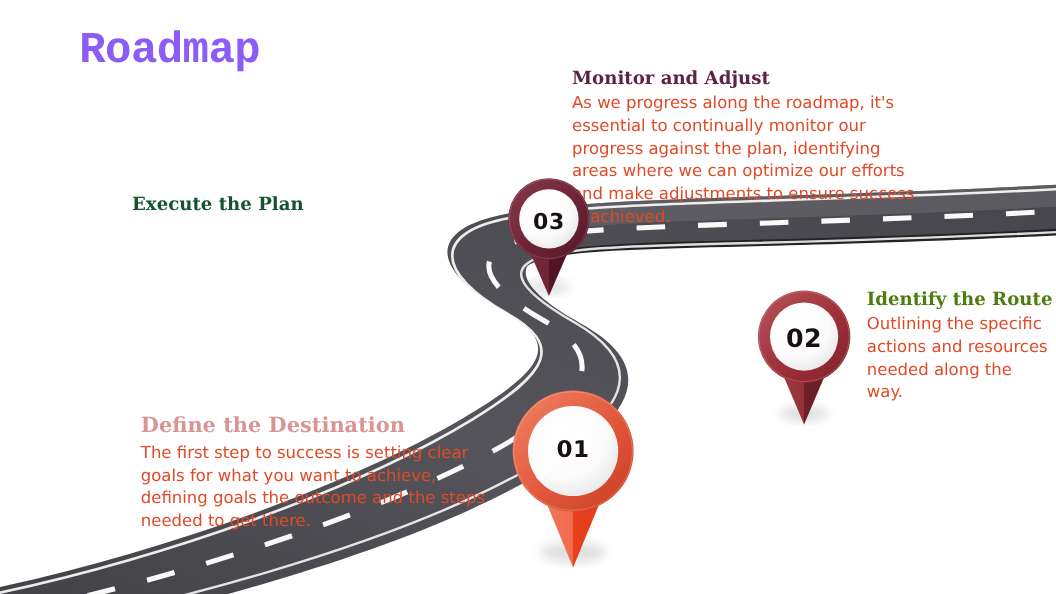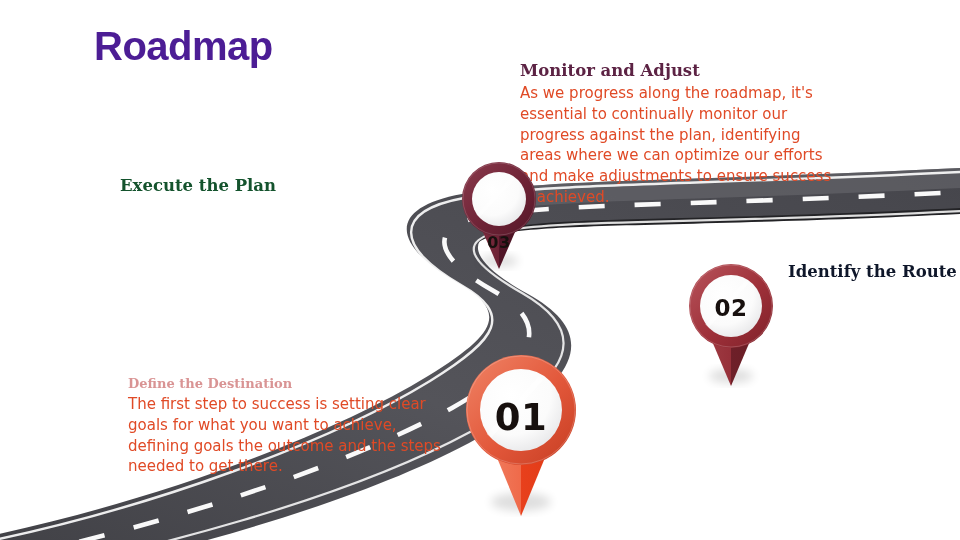--- a/index.html
+++ b/index.html
@@ -9,24 +9,23 @@
     font-family:"Liberation Sans", sans-serif;
     overflow:hidden;
     position:relative;
   }
   #stage{position:absolute;left:0;top:0;width:960px;height:540px;overflow:hidden;}
 
   
   #page-title{
     position:absolute;left:72px;top:24px;
     font-size:40px;font-weight:bold;
-    color:#4c1d95;
+    color:#8b5cf6;
     letter-spacing:-0.5px;
-    font-family:Liberation Sans, sans-serif;
-    margin-left:22px;
+    font-family:Liberation Mono, monospace;
   }
 
   
   #road-svg{position:absolute;left:0;top:0;width:960px;height:540px;}
 
   
   .text-block{position:absolute;}
   .tb-head{
     font-weight:bold;
     font-family:"DejaVu Serif","Liberation Serif",serif;
@@ -41,41 +40,41 @@
     font-family:"DejaVu Sans","Liberation Sans",sans-serif;
   }
   .align-right{}
   .align-left{text-align:left;}
 
   #tb-04{left:520px;top:62px;width:320px;}
   #tb-04 .tb-head{font-size:16.5px;color:#5c2344;}
   #tb-03{left:120px;top:177px;width:322px;}
   #tb-03 .tb-head{font-size:16.5px;color:#14532d;}
   #tb-02{left:788px;top:263px;width:168px;}
-  #tb-02 .tb-head{font-size:16.5px;color:#0f172a;}
+  #tb-02 .tb-head{font-size:16.5px;color:#4d7c0f;}
   #tb-01{left:128px;top:377px;width:316px;}
-  #tb-01 .tb-head{font-size:13px;color:#d99494;}
+  #tb-01 .tb-head{font-size:19px;color:#d99494;}
 
   
   .pin{position:absolute;}
   .pin svg{display:block;overflow:visible;}
   .pin-num{
     position:absolute;left:0;right:0;
     text-align:center;
     font-weight:bold;
     color:#17100e;
     font-family:"DejaVu Sans","Liberation Sans",sans-serif;
     letter-spacing:0.5px;
   }
   #pin-01{left:455px;top:352px;}
-  #pin-01 .pin-num{top:44px;font-size:37px;}
+  #pin-01 .pin-num{top:44px;font-size:21px;}
   #pin-02{left:681px;top:262px;}
   #pin-02 .pin-num{top:33px;font-size:23px;}
   #pin-03{left:455px;top:161px;}
-  #pin-03 .pin-num{top:28px;font-size:16px;margin-top:44px;}
+  #pin-03 .pin-num{top:28px;font-size:20px;}
   #pin-04{left:773px;top:148px;}
   #pin-04 .pin-num{top:18px;font-size:13px;}
 </style>
 </head>
 <body>
 
 <div id="stage">
 
   <svg id="road-svg" viewBox="0 0 960 540">
     <defs>
@@ -187,20 +186,21 @@
     <div class="tb-head">Monitor and Adjust</div>
     <div class="tb-body">As we progress along the roadmap, it's essential to continually monitor our progress against the plan, identifying areas where we can optimize our efforts and make adjustments to ensure success is achieved.</div>
   </div>
 
   <div class="text-block align-right" id="tb-03">
     <div class="tb-head">Execute the Plan</div>
   </div>
 
   <div class="text-block align-left" id="tb-02">
     <div class="tb-head">Identify the Route</div>
+    <div class="tb-body">Outlining the specific actions and resources needed along the way.</div>
   </div>
 
   <div class="text-block align-right" id="tb-01">
     <div class="tb-head">Define the Destination</div>
     <div class="tb-body">The first step to success is setting clear goals for what you want to achieve, defining goals the outcome and the steps needed to get there.</div>
   </div>
 
   <div class="pin" id="pin-01">
     <svg width="132" height="168" viewBox="0 0 132 168">
       <ellipse cx="66" cy="150" rx="30" ry="9" fill="#000" opacity="0.13" filter="url(#softshadow)"></ellipse>

